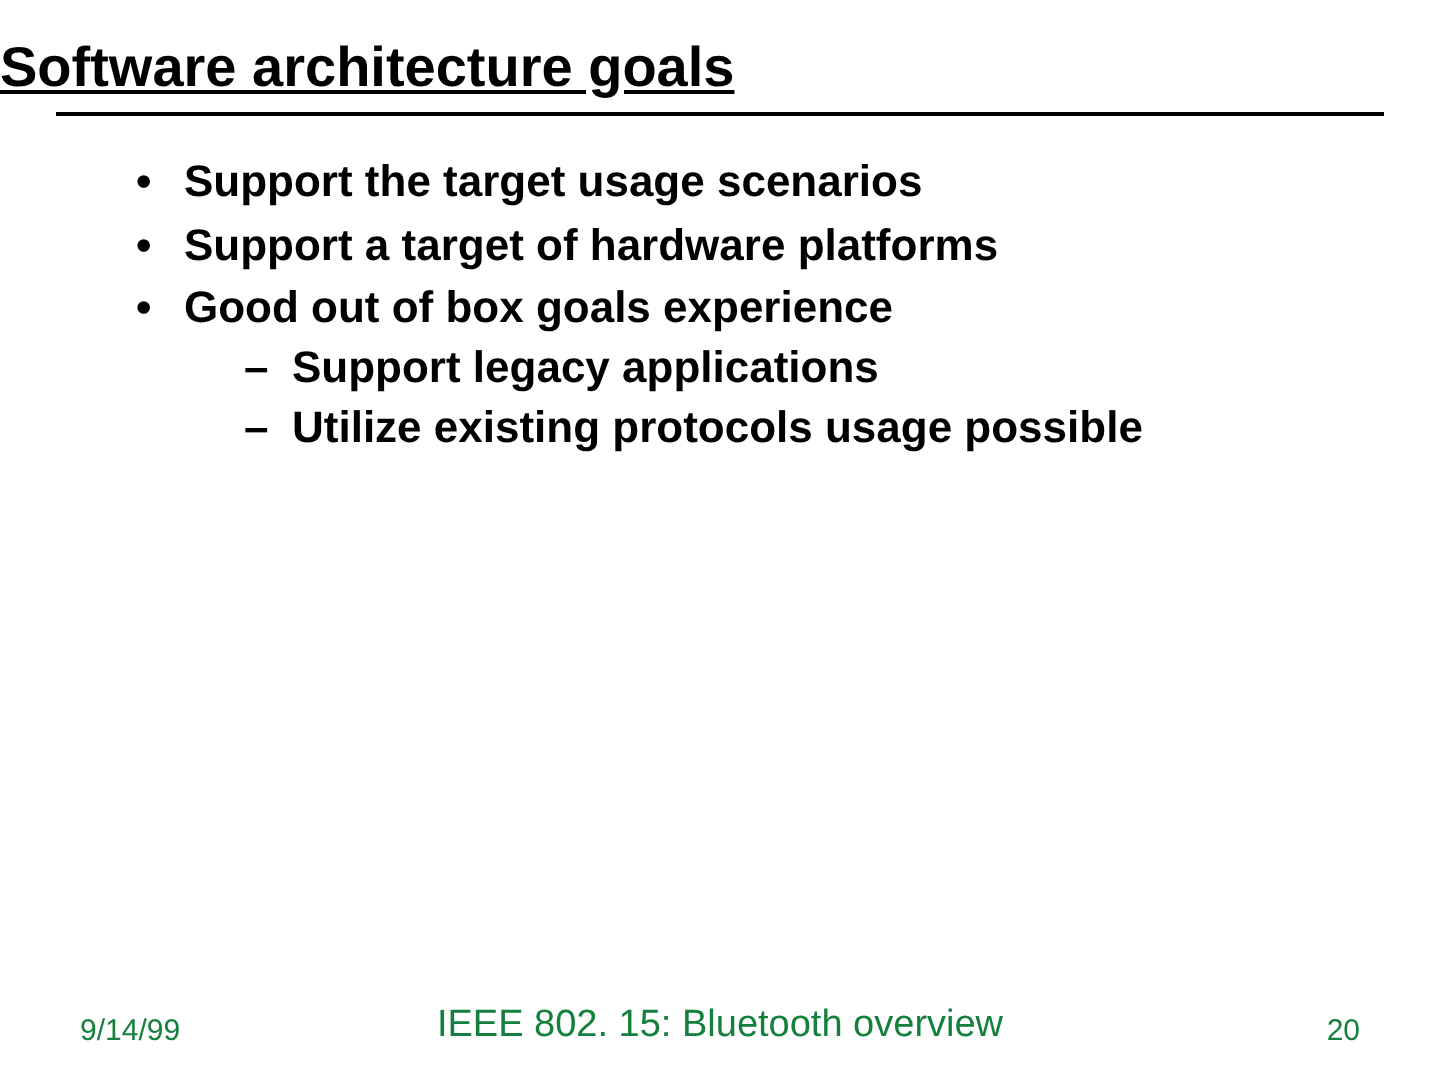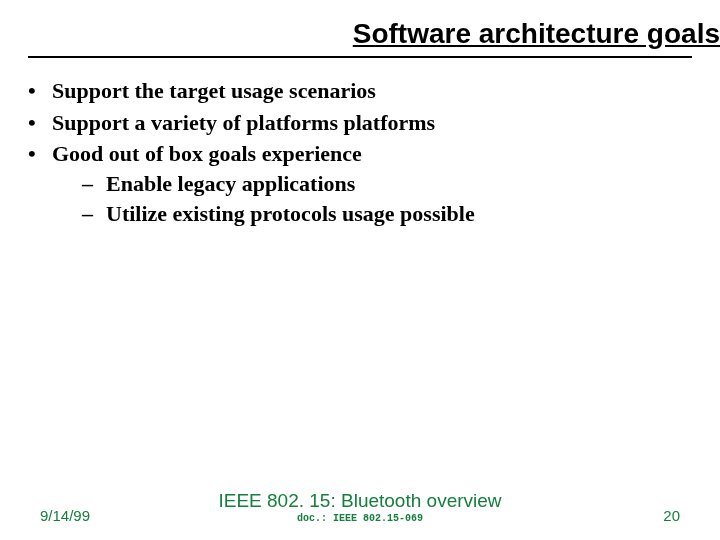--- a/index.html
+++ b/index.html
@@ -4,40 +4,40 @@
 <style>
   * { margin: 0; padding: 0; box-sizing: border-box; }
   body {
     width: 720px;
     height: 540px;
     background: #ffffff;
     position: relative;
     font-family: "Comic Sans MS", cursive, sans-serif;
   }
   .title {
-    text-align: right;
+    text-align: left;
     font-size: 28px;
     font-weight: bold;
     color: #000;
     text-decoration: underline;
     padding-top: 18px;
     padding-bottom: 6px;
     font-family: "Comic Sans MS", cursive, sans-serif;
   }
   .rule {
     border: none;
     border-top: 2px solid #000;
     margin: 0 28px;
   }
   .content {
-    font-family: Liberation Serif, serif;
+    font-family: Liberation Sans, sans-serif;
     font-weight: bold;
     font-size: 22px;
     color: #000;
-    padding: 18px 40px 0 24px;
+    padding: 18px 40px 0 64px;
     line-height: 1.35;
   }
   .content ul {
     list-style: none;
   }
   .content > ul > li {
     position: relative;
     padding-left: 28px;
     margin-bottom: 2px;
   }
@@ -95,33 +95,32 @@
 </style>
 </head>
 <body>
 
 <div class="title">Software architecture goals</div>
 <hr class="rule">
 
 <div class="content">
   <ul>
     <li>Support the target usage scenarios</li>
-    <li>Support a variety of platforms platforms</li>
+    <li>Support a target of hardware platforms</li>
     <li>
       <span>Good out of box goals experience</span>
       <ul class="sub">
-        <li>Enable legacy applications</li>
+        <li>Support legacy applications</li>
         <li>Utilize existing protocols usage possible</li>
       </ul>
     </li>
   </ul>
 </div>
 
 <div class="footer">
   <div class="footer-row">
     <div class="footer-left">9/14/99</div>
     <div class="footer-center">
       <div class="main">IEEE 802. 15: Bluetooth overview</div>
-      <div class="doc">doc.: IEEE 802.15-069</div>
     </div>
     <div class="footer-right">20</div>
   </div>
 </div>
 
 </body></html>

